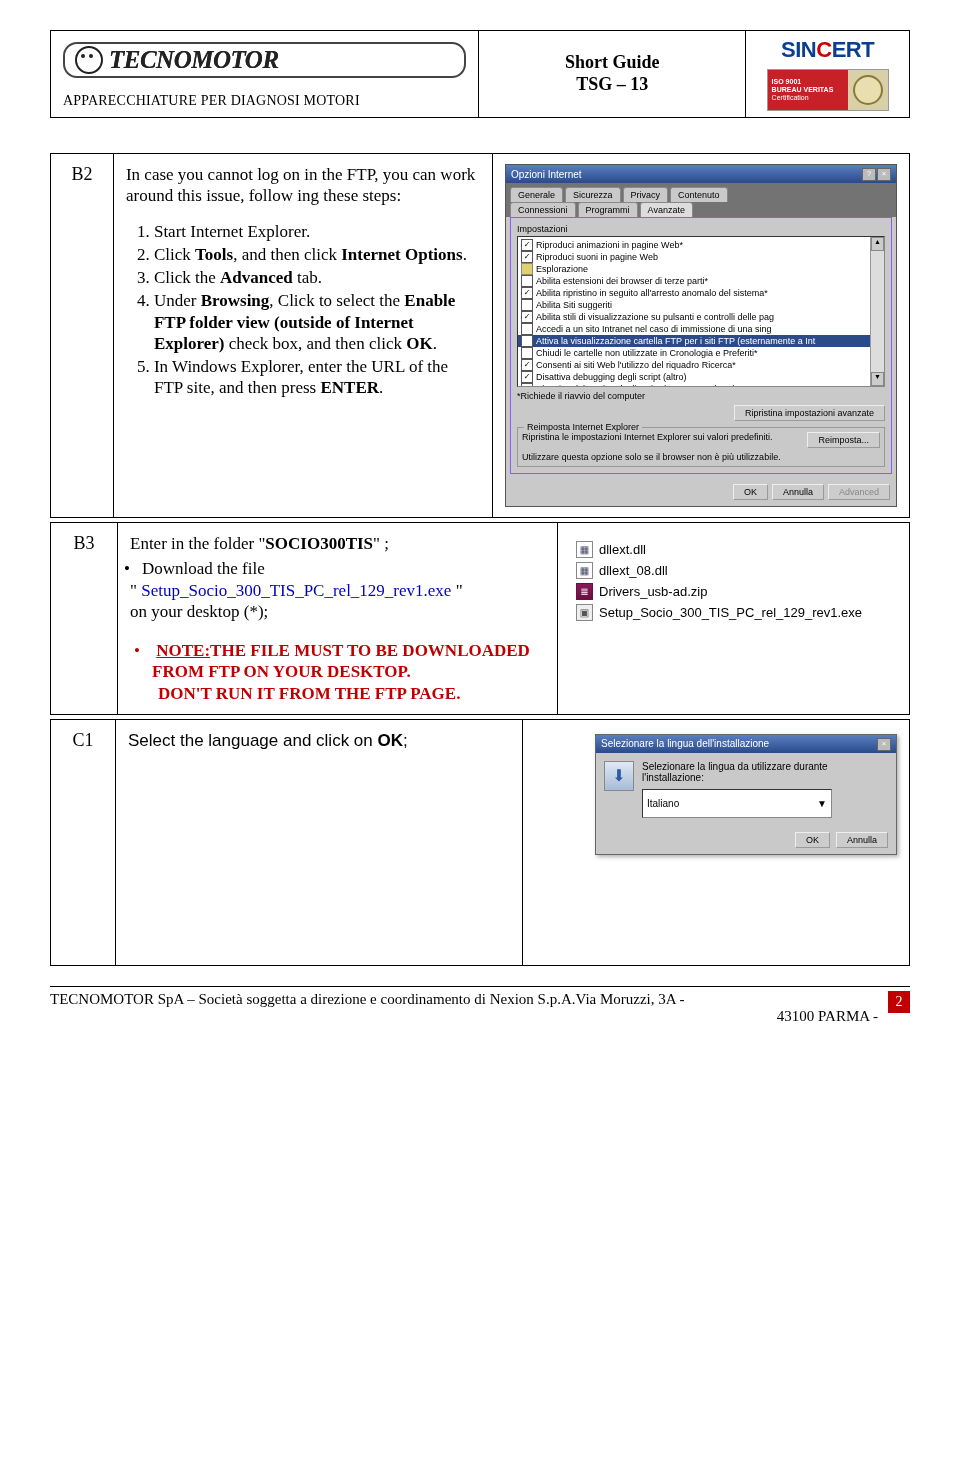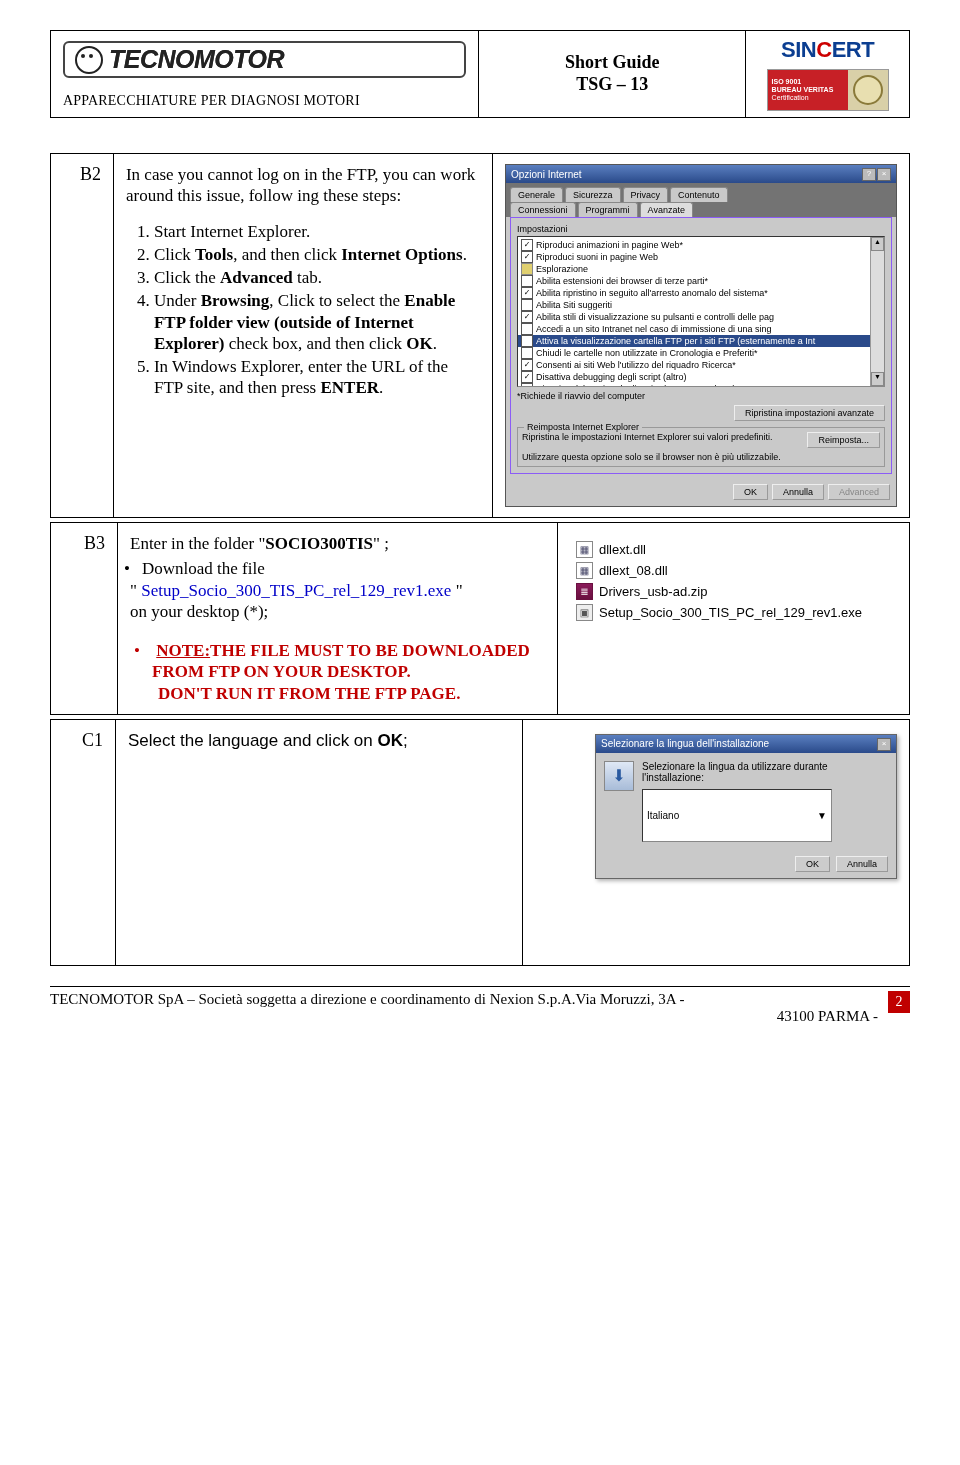--- a/index.html
+++ b/index.html
@@ -1,34 +1,34 @@
 <!DOCTYPE html>
 <html><head>
 <meta charset="utf-8">
 <style>
 body{margin:0;font-family:"Times New Roman",serif;background:#fff;color:#000;width:960px;font-size:17px}
 .page{padding:30px 50px 20px}
 .header-box{border:1.5px solid #000;display:flex;align-items:stretch;margin-bottom:35px}
 .header-left{flex:0 0 47%;border-right:1.5px solid #000;padding:10px 12px 8px;display:flex;flex-direction:column;justify-content:center}
 .header-center{flex:0 0 31%;border-right:1.5px solid #000;display:flex;flex-direction:column;justify-content:center;align-items:center}
 .header-right{flex:1;padding:6px;display:flex;flex-direction:column;justify-content:center;align-items:center;gap:6px}
-.tecno-logo{font-family:Liberation Sans, sans-serif;font-weight:900;font-style:italic;font-size:25px;letter-spacing:-0.5px;background:linear-gradient(#444,#222);-webkit-background-clip:text;color:#222;border:2px solid #444;border-radius:6px;padding:2px 10px;display:inline-flex;align-items:center;gap:6px}
+.tecno-logo{font-family:Liberation Serif, serif;font-weight:900;font-style:italic;font-size:25px;letter-spacing:-0.5px;background:linear-gradient(#444,#222);-webkit-background-clip:text;color:#222;border:2px solid #444;border-radius:14px;padding:2px 10px;display:inline-flex;align-items:center;gap:6px}
 .tecno-face{width:24px;height:24px;border:2px solid #222;border-radius:50%;position:relative;display:inline-block}
 .tecno-face::before{content:"";position:absolute;left:4px;top:6px;width:4px;height:4px;background:#222;border-radius:50%;box-shadow:8px 0 0 #222}
 .subtitle{font-size:14px;margin-top:15px;letter-spacing:0.2px}
 .center-title{font-weight:bold;font-size:18px;text-align:center;line-height:1.2}
 .sincert{font-family:Arial,sans-serif;font-weight:900;font-size:22px;color:#0b3e91;letter-spacing:-0.5px}
 .sincert .c{color:#c00}
 .bv-badge{width:120px;height:40px;border:1px solid #999;display:flex}
 .bv-left{flex:1;background:#c72026;display:flex;flex-direction:column;justify-content:center;padding:2px 4px;color:#fff;font-family:Arial;font-size:7px;line-height:1.1}
 .bv-right{width:40px;background:#d9d0a8;display:flex;align-items:center;justify-content:center}
 .bv-seal{width:26px;height:26px;border-radius:50%;border:2px solid #8a7a3a;background:#e8dfb0}
 table.main{border-collapse:collapse;width:100%;margin-bottom:4px}
 table.main>tbody>tr>td{border:1px solid #000;vertical-align:top;padding:10px 12px}
-.col-label{width:42px;text-align:right;font-size:18px}
+.col-label{width:42px;text-align:center;font-size:18px}
 .col-text{width:415px;font-size:17px;line-height:1.25}
 .col-img{background:#fff}
 ol.steps{margin:14px 0 0 0;padding-left:28px}
 ol.steps li{margin-bottom:2px}
 .blue{color:#0000c8}
 .bullet-dot{list-style:none;margin:4px 0 0 0;padding-left:22px}
 .bullet-dot li::before{content:"•";color:#000;display:inline-block;width:18px;margin-left:-18px}
 .note-bullet{list-style:none;margin:18px 0 0 0;padding-left:22px}
 .note-bullet li::before{content:"•";color:#c00000;display:inline-block;width:18px;margin-left:-18px}
 .note-u{color:#c00000;text-decoration:underline;font-weight:bold}
@@ -64,21 +64,21 @@
 .fico{width:15px;height:15px;border:1px solid #888;display:inline-flex;align-items:center;justify-content:center;font-size:10px}
 .fico.dll{background:#fff;color:#446}
 .fico.zip{background:linear-gradient(#8a1a5a,#6a1040);color:#fff;border-color:#6a1040}
 .fico.exe{background:#eee;color:#555}
 
 
 .dlg{background:#c9c9c9;border:1px solid #666;width:300px;font-family:Tahoma,Arial,sans-serif;font-size:10px;margin:4px 0 0 60px;box-shadow:2px 2px 4px rgba(0,0,0,0.3)}
 .dlg .win-title{font-size:10px}
 .dlg-body{padding:8px;display:flex;gap:8px;align-items:flex-start}
 .dlg-icon{width:28px;height:28px;border:1px solid #888;background:linear-gradient(#dfe8f5,#a8bcd8);display:flex;align-items:center;justify-content:center;color:#2a5aa0;font-size:16px}
-.sel-box{background:#fff;border:1px inset #888;padding:20px 4px;width:180px;display:flex;justify-content:space-between;align-items:center;margin-top:6px}
+.sel-box{background:#fff;border:1px inset #888;padding:8px 4px;width:180px;display:flex;justify-content:space-between;align-items:center;margin-top:6px}
 .dlg-foot{display:flex;justify-content:flex-end;gap:6px;padding:6px 8px}
 
 hr.foot{margin:20px 0 4px;border:none;border-top:1.5px solid #000}
 .footer{display:flex;align-items:flex-start;font-size:15px}
 .footer .txt{flex:1}
 .footer .pagenum{width:22px;height:22px;background:#c00000;color:#fff;display:flex;align-items:center;justify-content:center;font-size:14px;margin-left:6px}
 .c1-body{height:225px}
 </style>
 </head>
 <body>

